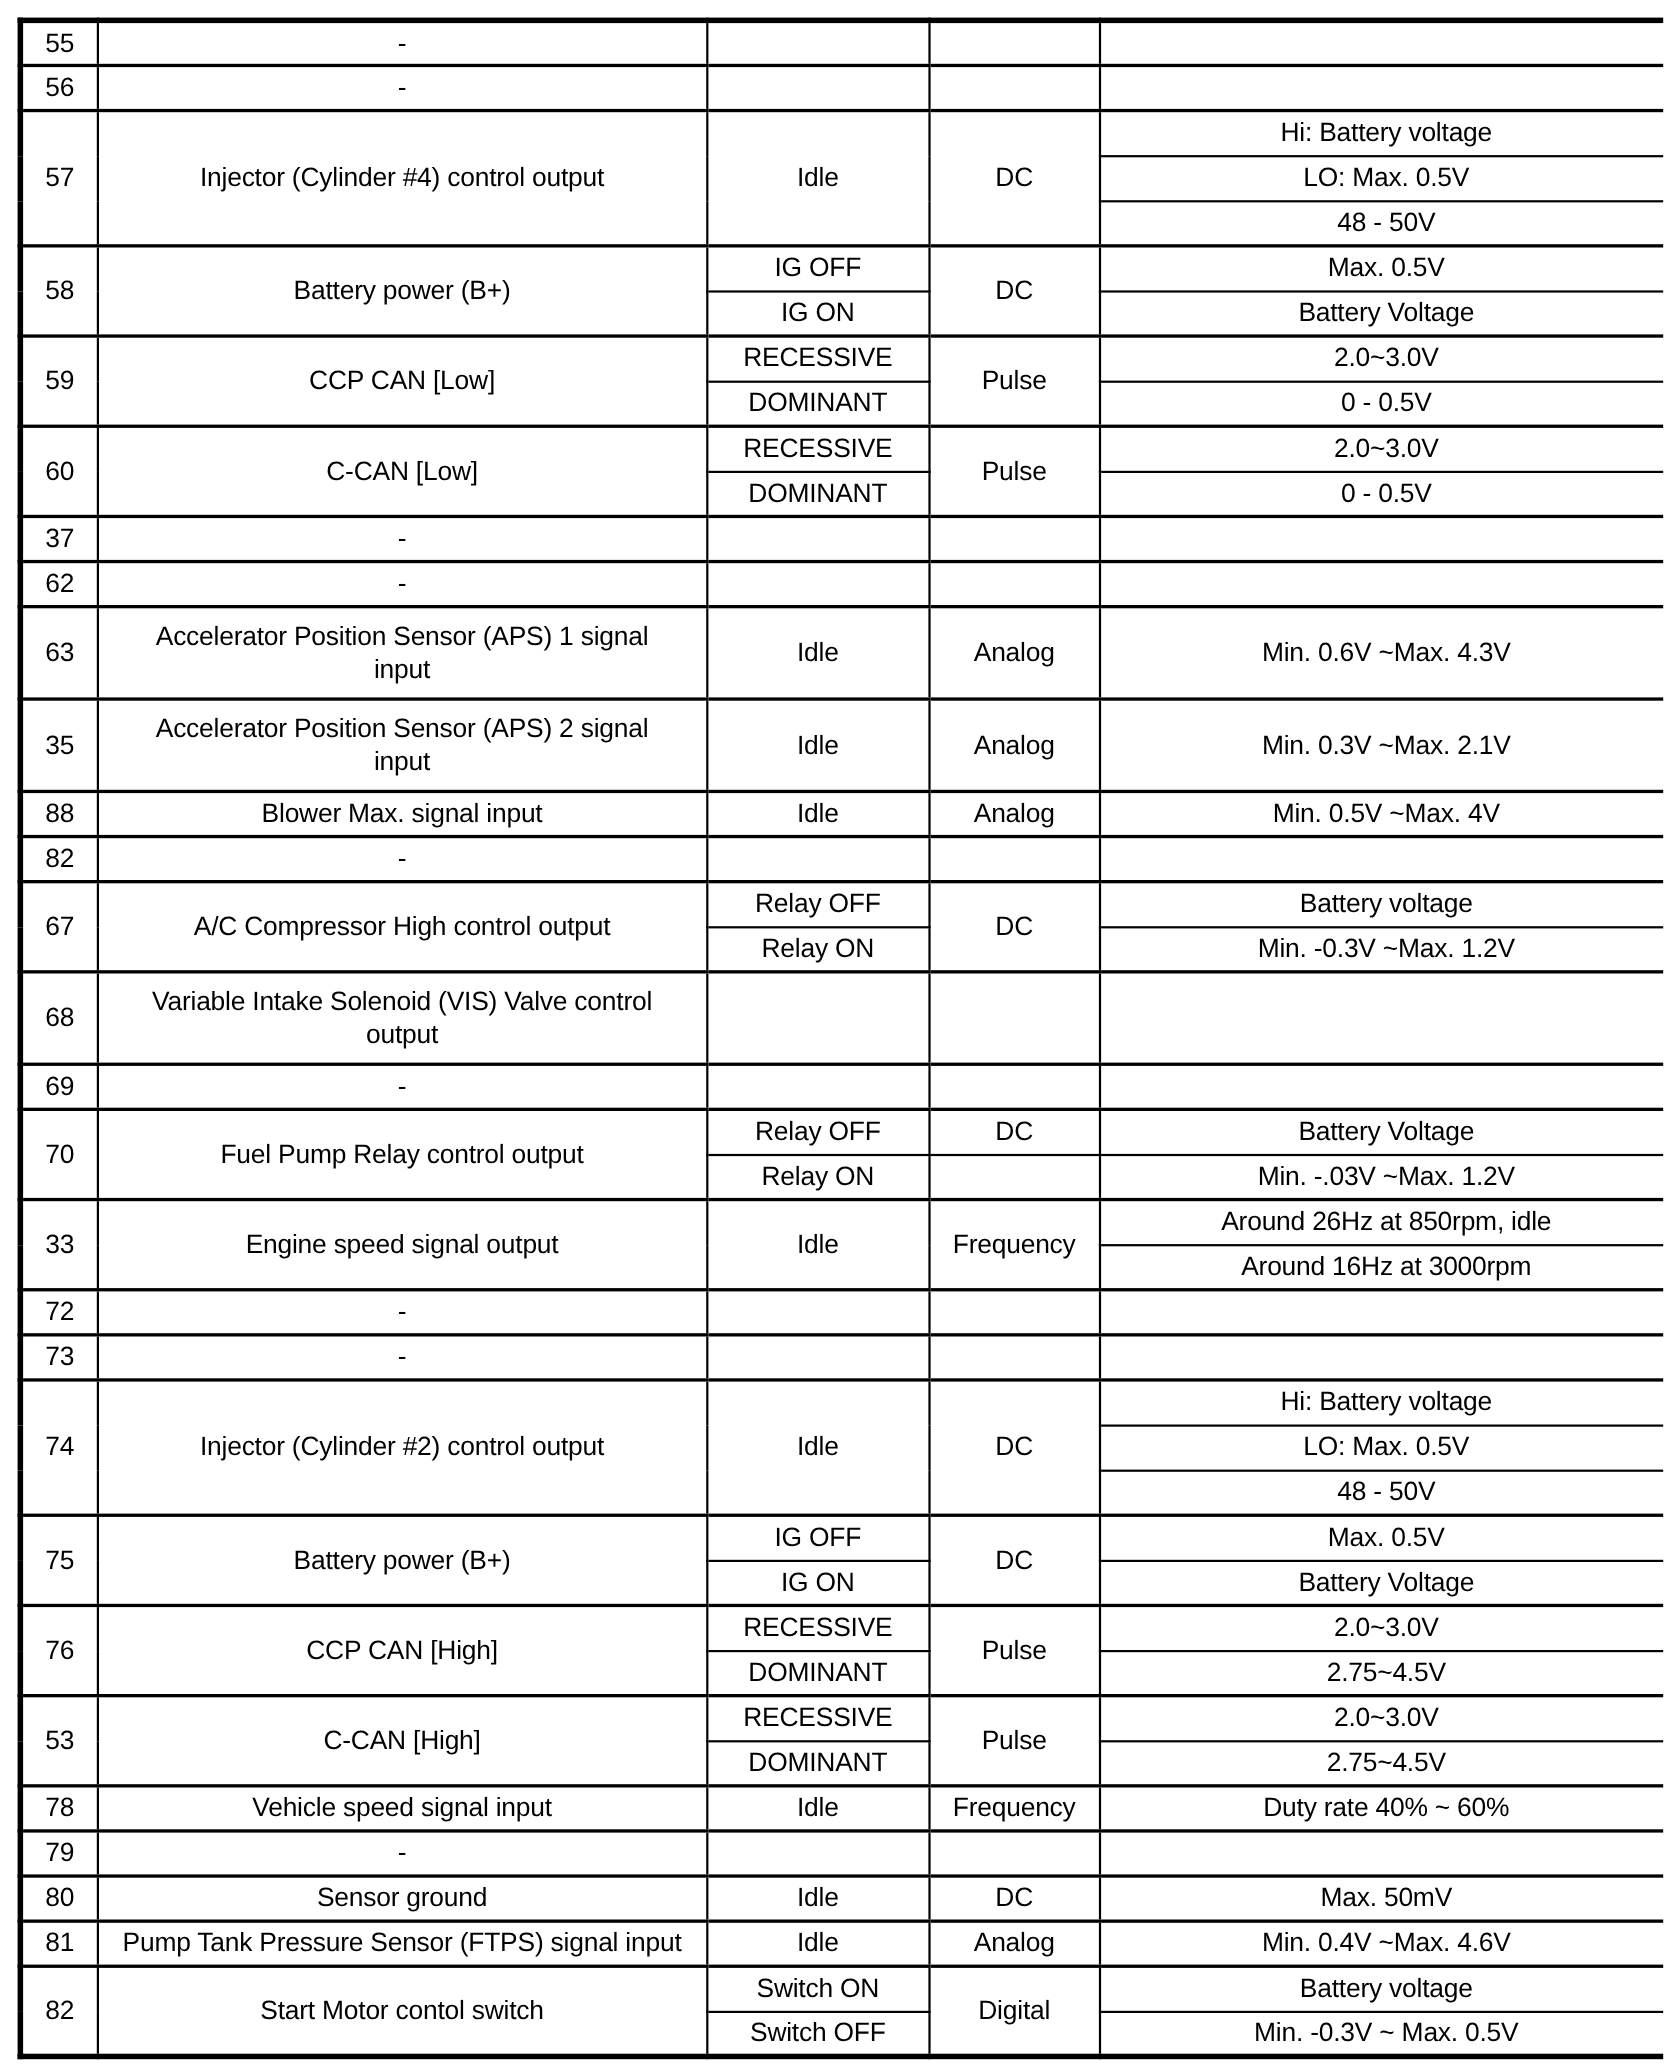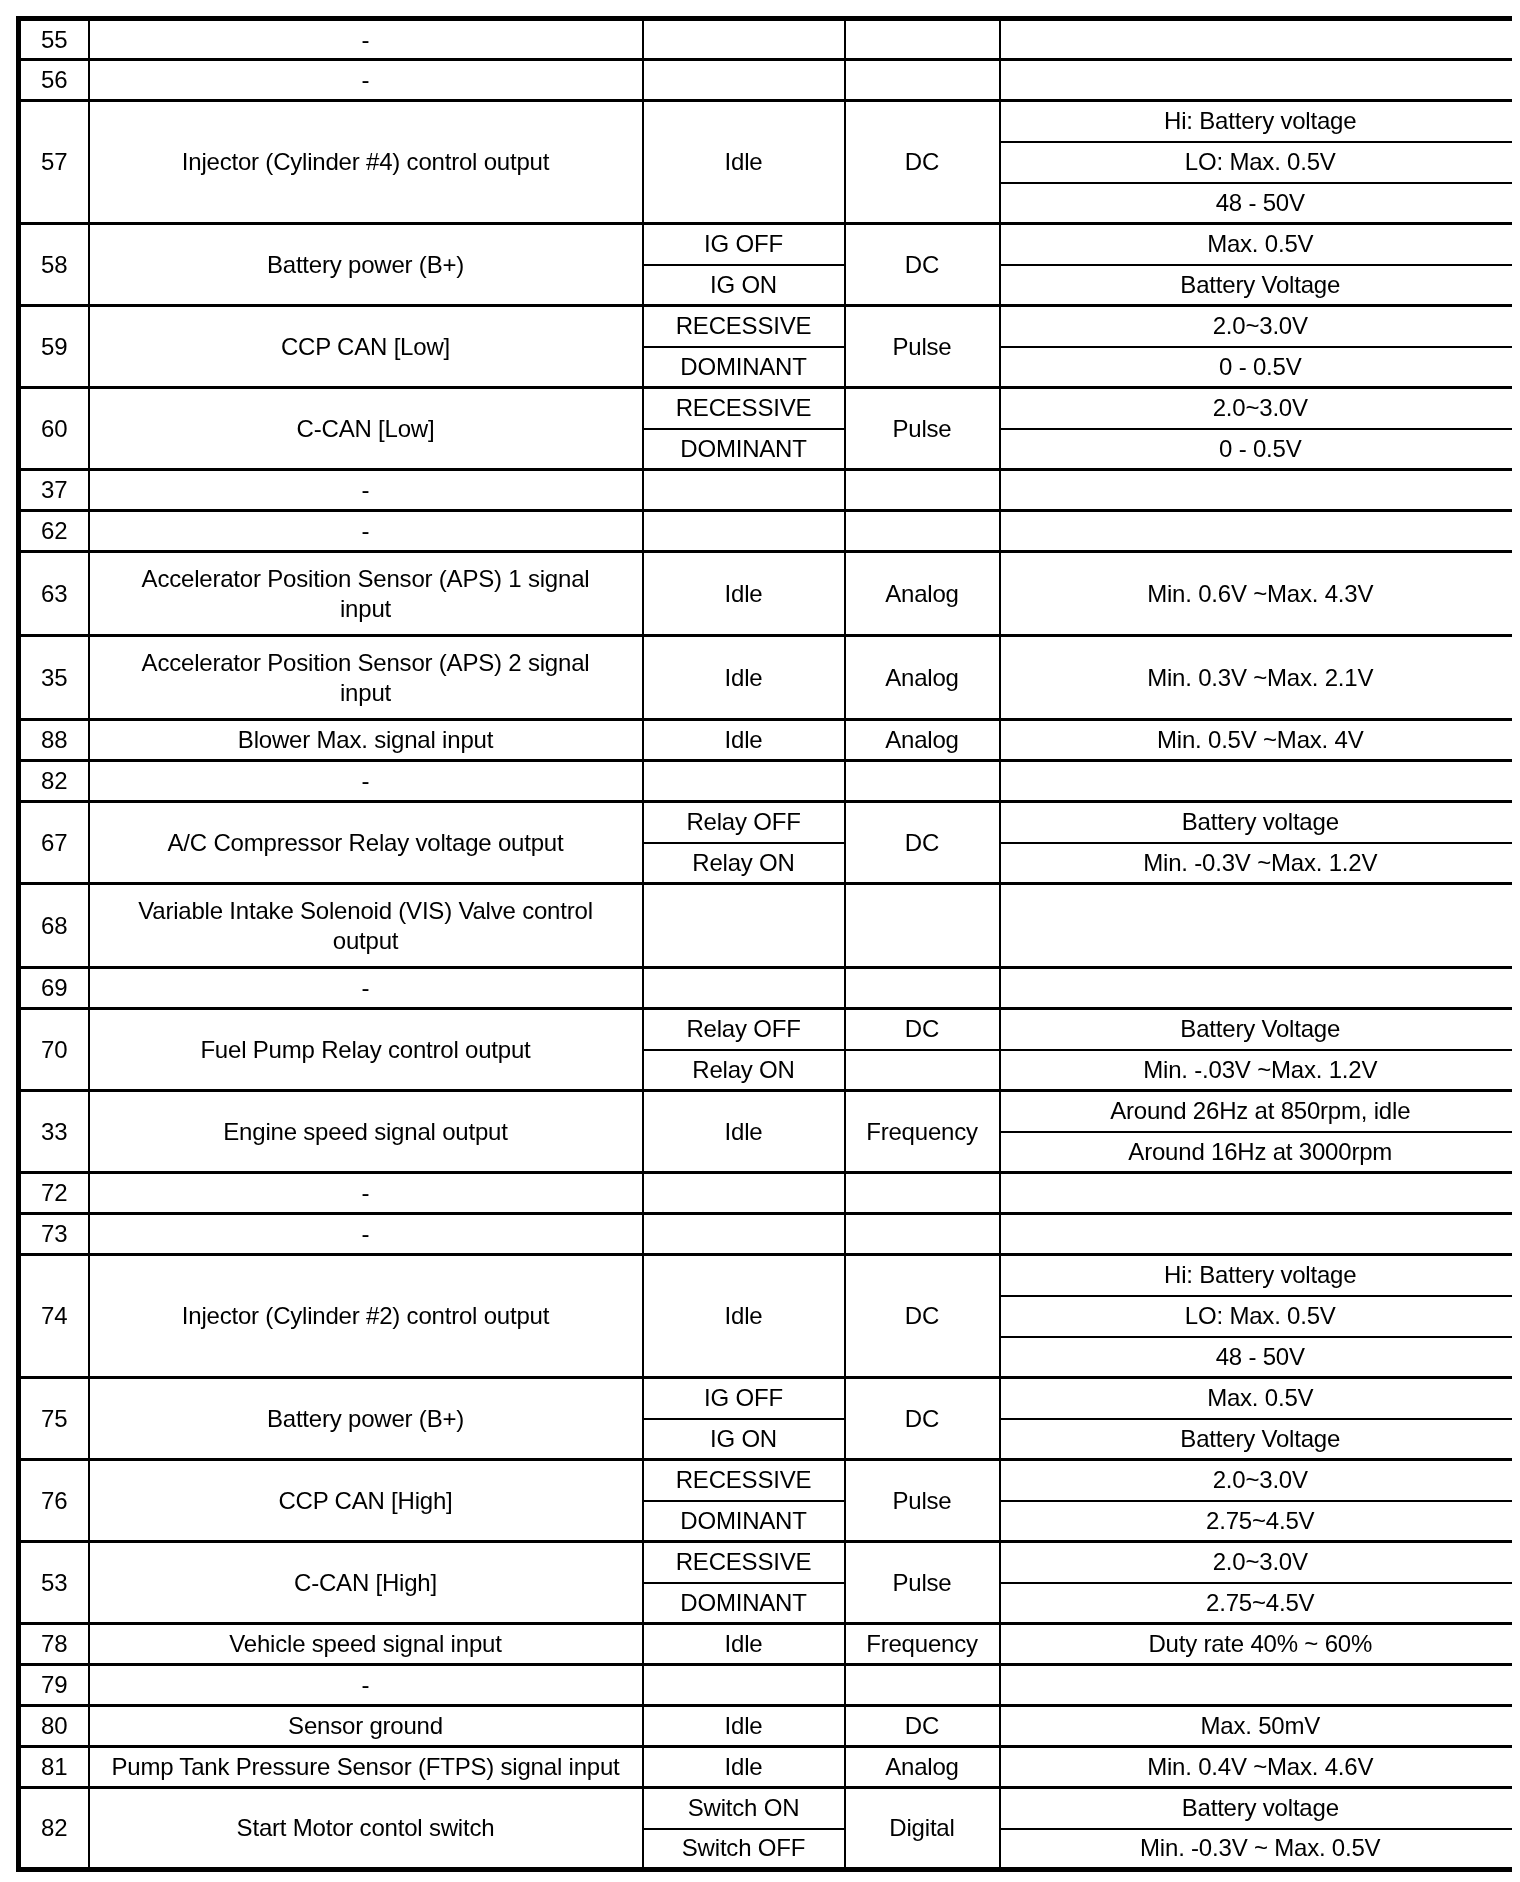--- a/index.html
+++ b/index.html
@@ -154,21 +154,21 @@
       </tr>
       <tr class="group-start" style="height: 41px;">
         <td class="pin">82</td>
         <td class="desc dash">-</td>
         <td class="cond"></td>
         <td class="type"></td>
         <td class="val"></td>
       </tr>
       <tr class="group-start" style="height: 41px;">
         <td class="pin" rowspan="2">67</td>
-        <td class="desc" rowspan="2">A/C Compressor Relay voltage output</td>
+        <td class="desc" rowspan="2">A/C Compressor High control output</td>
         <td class="cond">Relay OFF</td>
         <td class="type" rowspan="2">DC</td>
         <td class="val">Battery voltage</td>
       </tr>
       <tr style="height: 41px;">
         <td class="cond">Relay ON</td>
         <td class="val">Min. -0.3V ~Max. 1.2V</td>
       </tr>
       <tr class="group-start" style="height: 84px;">
         <td class="pin">68</td>

